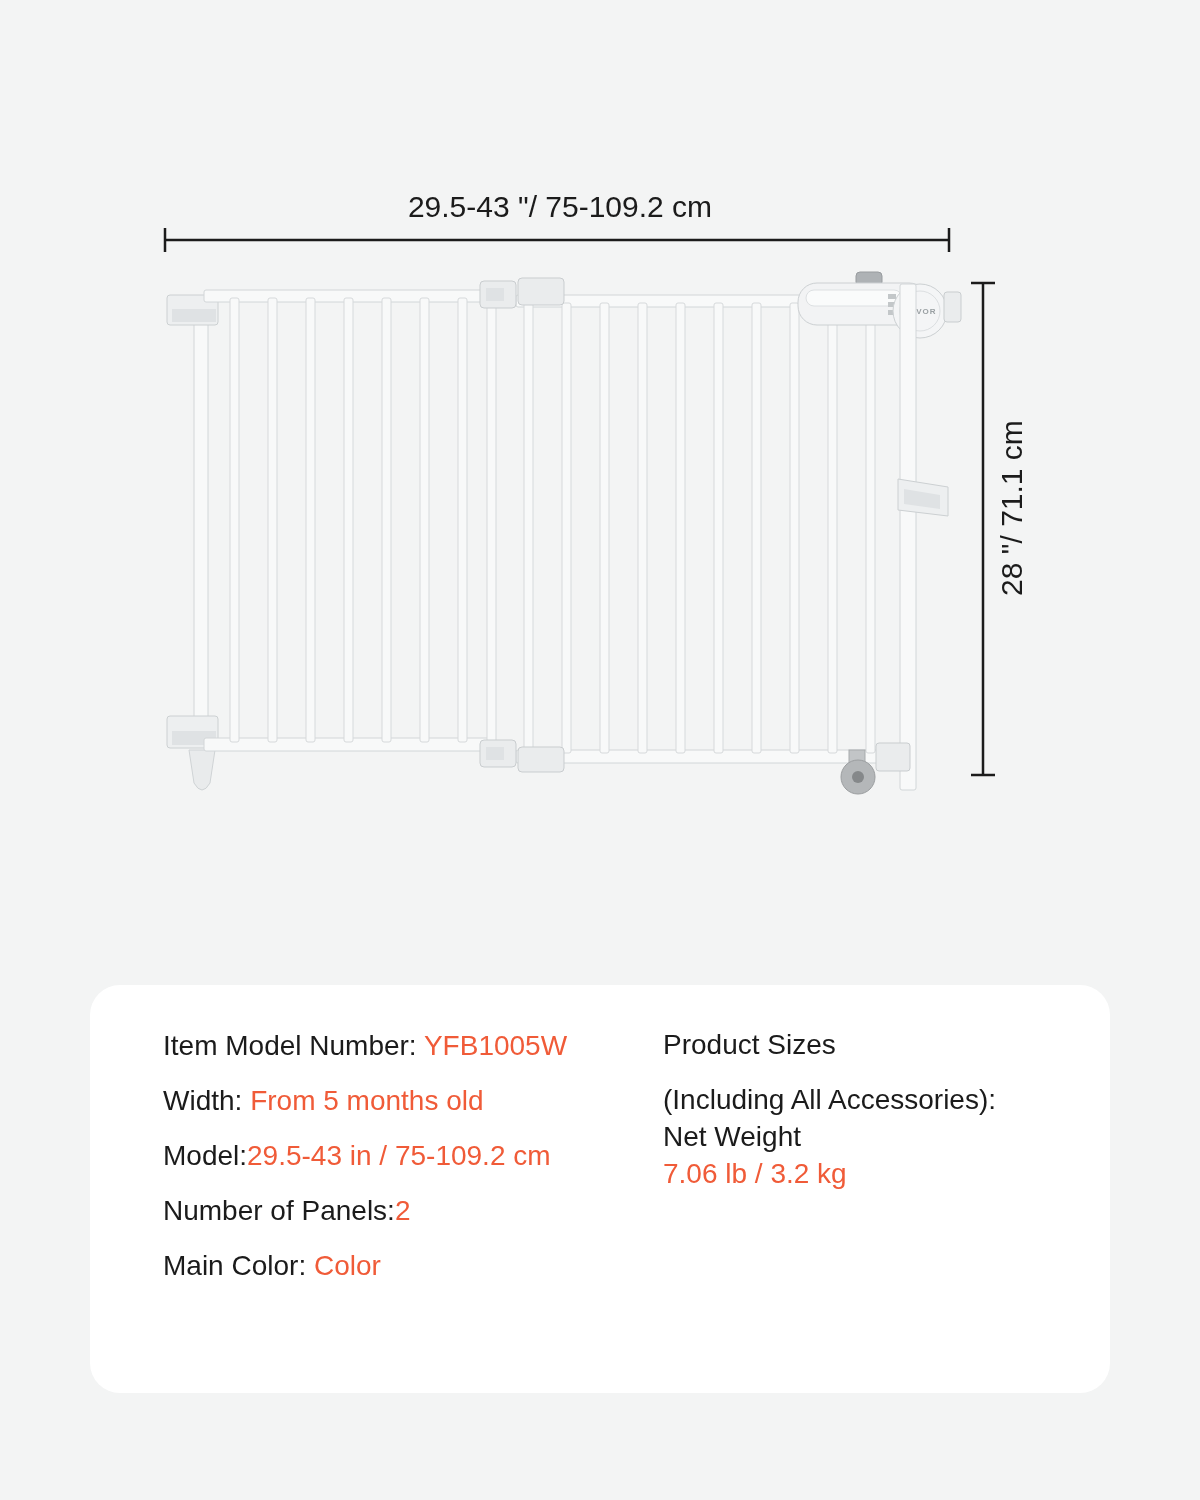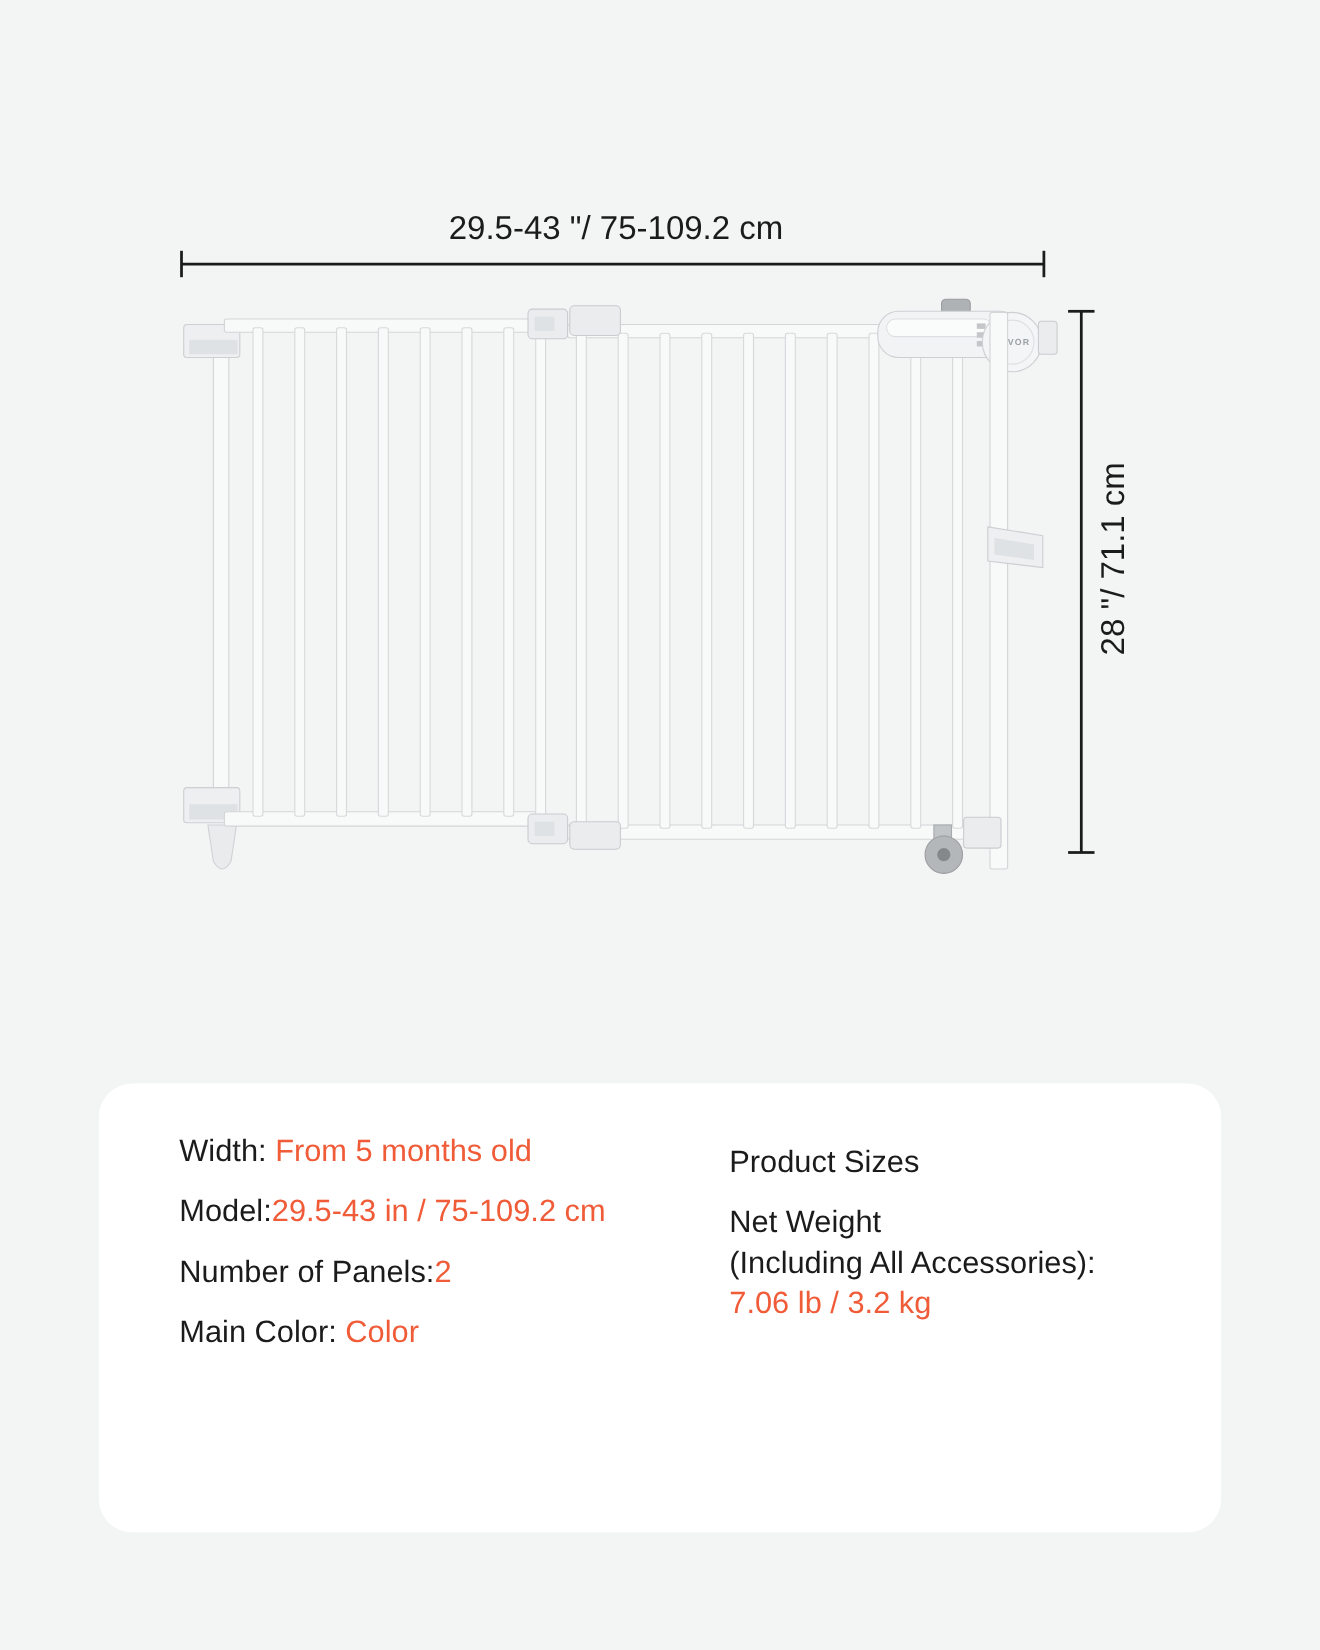--- a/index.html
+++ b/index.html
@@ -13,21 +13,21 @@
   }
   .page{position:absolute;inset:0;}
   .diagram-svg{position:absolute;left:0;top:0;}
 
   
   .spec-card{
     position:absolute;left:90px;top:985px;width:1020px;height:408px;
     background:#ffffff;border-radius:30px;
   }
   .col-left{position:absolute;left:73px;top:44px;}
-  .col-right{position:absolute;left:573px;top:52px;width:400px;}
+  .col-right{position:absolute;left:573px;top:41px;width:400px;}
   .spec-row{font-size:28px;line-height:34px;margin-bottom:21px;white-space:nowrap;}
   .spec-row .lbl{color:#1b1b1b;}
   .spec-row .val{color:#f05b38;}
   .spec-block{font-size:28px;line-height:37px;}
   .spec-block + .spec-block{margin-top:18px;}
   .spec-block .lbl-line{color:#1b1b1b;}
   .spec-block .val-line{color:#f05b38;}
 
   
   .dim-line{stroke:#1b1b1b;stroke-width:2.5;}
@@ -137,38 +137,41 @@
           <circle cx="858" cy="777" r="6" fill="#85888a"></circle>
         </g>
       </g>
     </g>
   </svg>
 
   <div class="spec-card">
 
     <div class="col-left">
       <div class="spec-row">
+        <span class="lbl">Item Model Number: </span><span class="val">YFB1005W</span>
+      </div>
+      <div class="spec-row">
         <span class="lbl">Width: </span><span class="val">From 5 months old</span>
       </div>
       <div class="spec-row">
         <span class="lbl">Model:</span><span class="val">29.5-43 in / 75-109.2 cm</span>
       </div>
       <div class="spec-row">
         <span class="lbl">Number of Panels:</span><span class="val">2</span>
       </div>
       <div class="spec-row">
         <span class="lbl">Main Color: </span><span class="val">Color</span>
       </div>
     </div>
 
     <div class="col-right">
       <div class="spec-block">
         <div class="lbl-line">Product Sizes</div>
       </div>
       <div class="spec-block">
+        <div class="lbl-line">(Including All Accessories):</div>
         <div class="lbl-line">Net Weight</div>
-        <div class="lbl-line">(Including All Accessories):</div>
         <div class="val-line">7.06 lb / 3.2 kg</div>
       </div>
     </div>
 
   </div>
 </div>
 
 </body></html>

